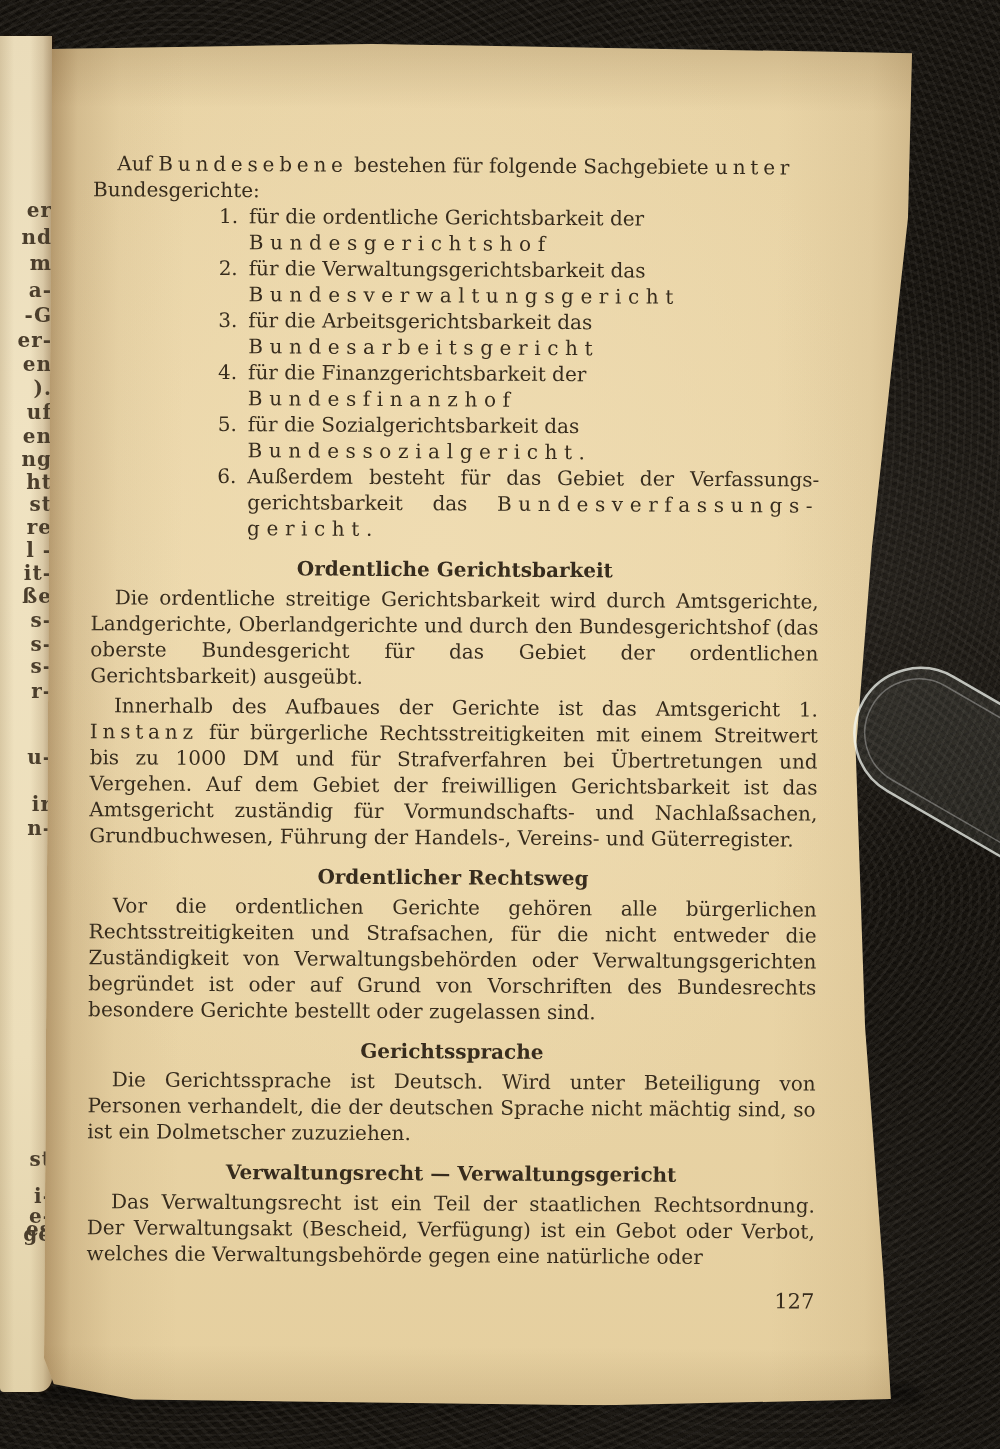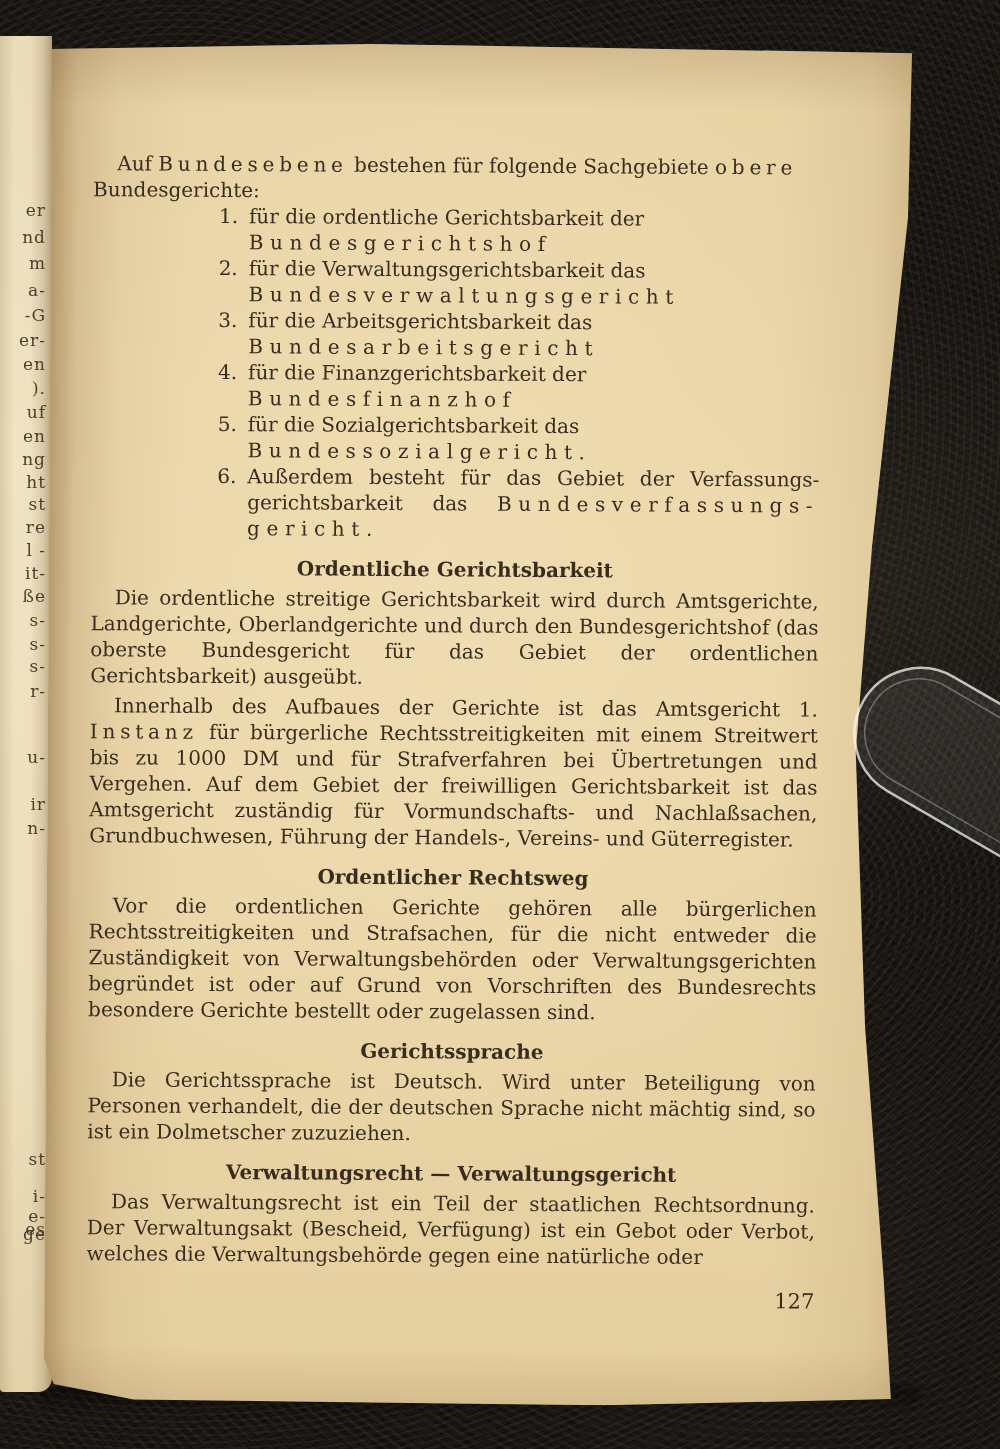--- a/index.html
+++ b/index.html
@@ -30,22 +30,22 @@
   .left-sliver{
     position:absolute;left:0;top:36px;width:52px;height:1356px;z-index:2;
     background:
       linear-gradient(270deg, rgba(105,70,30,.42) 0, rgba(105,70,30,.16) 9px, rgba(0,0,0,0) 22px),
       linear-gradient(90deg, rgba(120,90,45,.18), rgba(0,0,0,0) 14px),
       linear-gradient(180deg,#eadcba,#f0e3c2 30%,#ecdeba 75%,#e2d2aa);
     border-radius:0 0 14px 4px;
     box-shadow:2px 0 3px rgba(40,20,5,.45);
   }
   .edge-frag{
-    position:absolute;right:6px;z-index:3;
-    font-size:17px;font-weight:normal;color:#4b3e2c;
+    position:absolute;right:0;z-index:3;
+    font-size:20px;font-weight:bold;color:#4b3e2c;
     letter-spacing:1px;white-space:nowrap;line-height:26px;
   }
   
   .fore-edge{
     position:absolute;left:845px;top:50px;width:118px;height:1346px;z-index:2;
     background:
       repeating-linear-gradient(90deg, rgba(70,45,15,.35) 0 1px, rgba(0,0,0,0) 1px 3px),
       repeating-linear-gradient(90deg, rgba(255,230,180,.10) 0 1px, rgba(0,0,0,0) 1px 5px),
       linear-gradient(90deg,#8e7343,#c0a06a 34%,#b5placeholder 0),
       linear-gradient(90deg,#8e7343,#c2a26c 34%,#ad8a55 72%,#77602f);
@@ -126,21 +126,21 @@
     <span class="edge-frag" style="top: 1185px;">ge</span>
   </div>
 
 <div class="fore-edge"></div>
 
 <div class="main-page">
   <div class="page-surface"></div>
   <div class="page-content">
 
     <div class="intro">
-      <p class="l1"><span>Auf </span><span class="sp-tight">Bundesebene</span><span> bestehen für folgende Sachgebiete </span><span class="sp-tight">obere</span></p>
+      <p class="l1"><span>Auf </span><span class="sp-tight">Bundesebene</span><span> bestehen für folgende Sachgebiete </span><span class="sp-tight">unter</span></p>
       <p>Bundesgerichte:</p>
     </div>
 
     <div class="court-list">
       <div class="list-item">
         <span class="num">1.</span>
         <div>für die ordentliche Gerichtsbarkeit der</div>
         <div class="sp">Bundesgerichtshof</div>
       </div>
       <div class="list-item">

